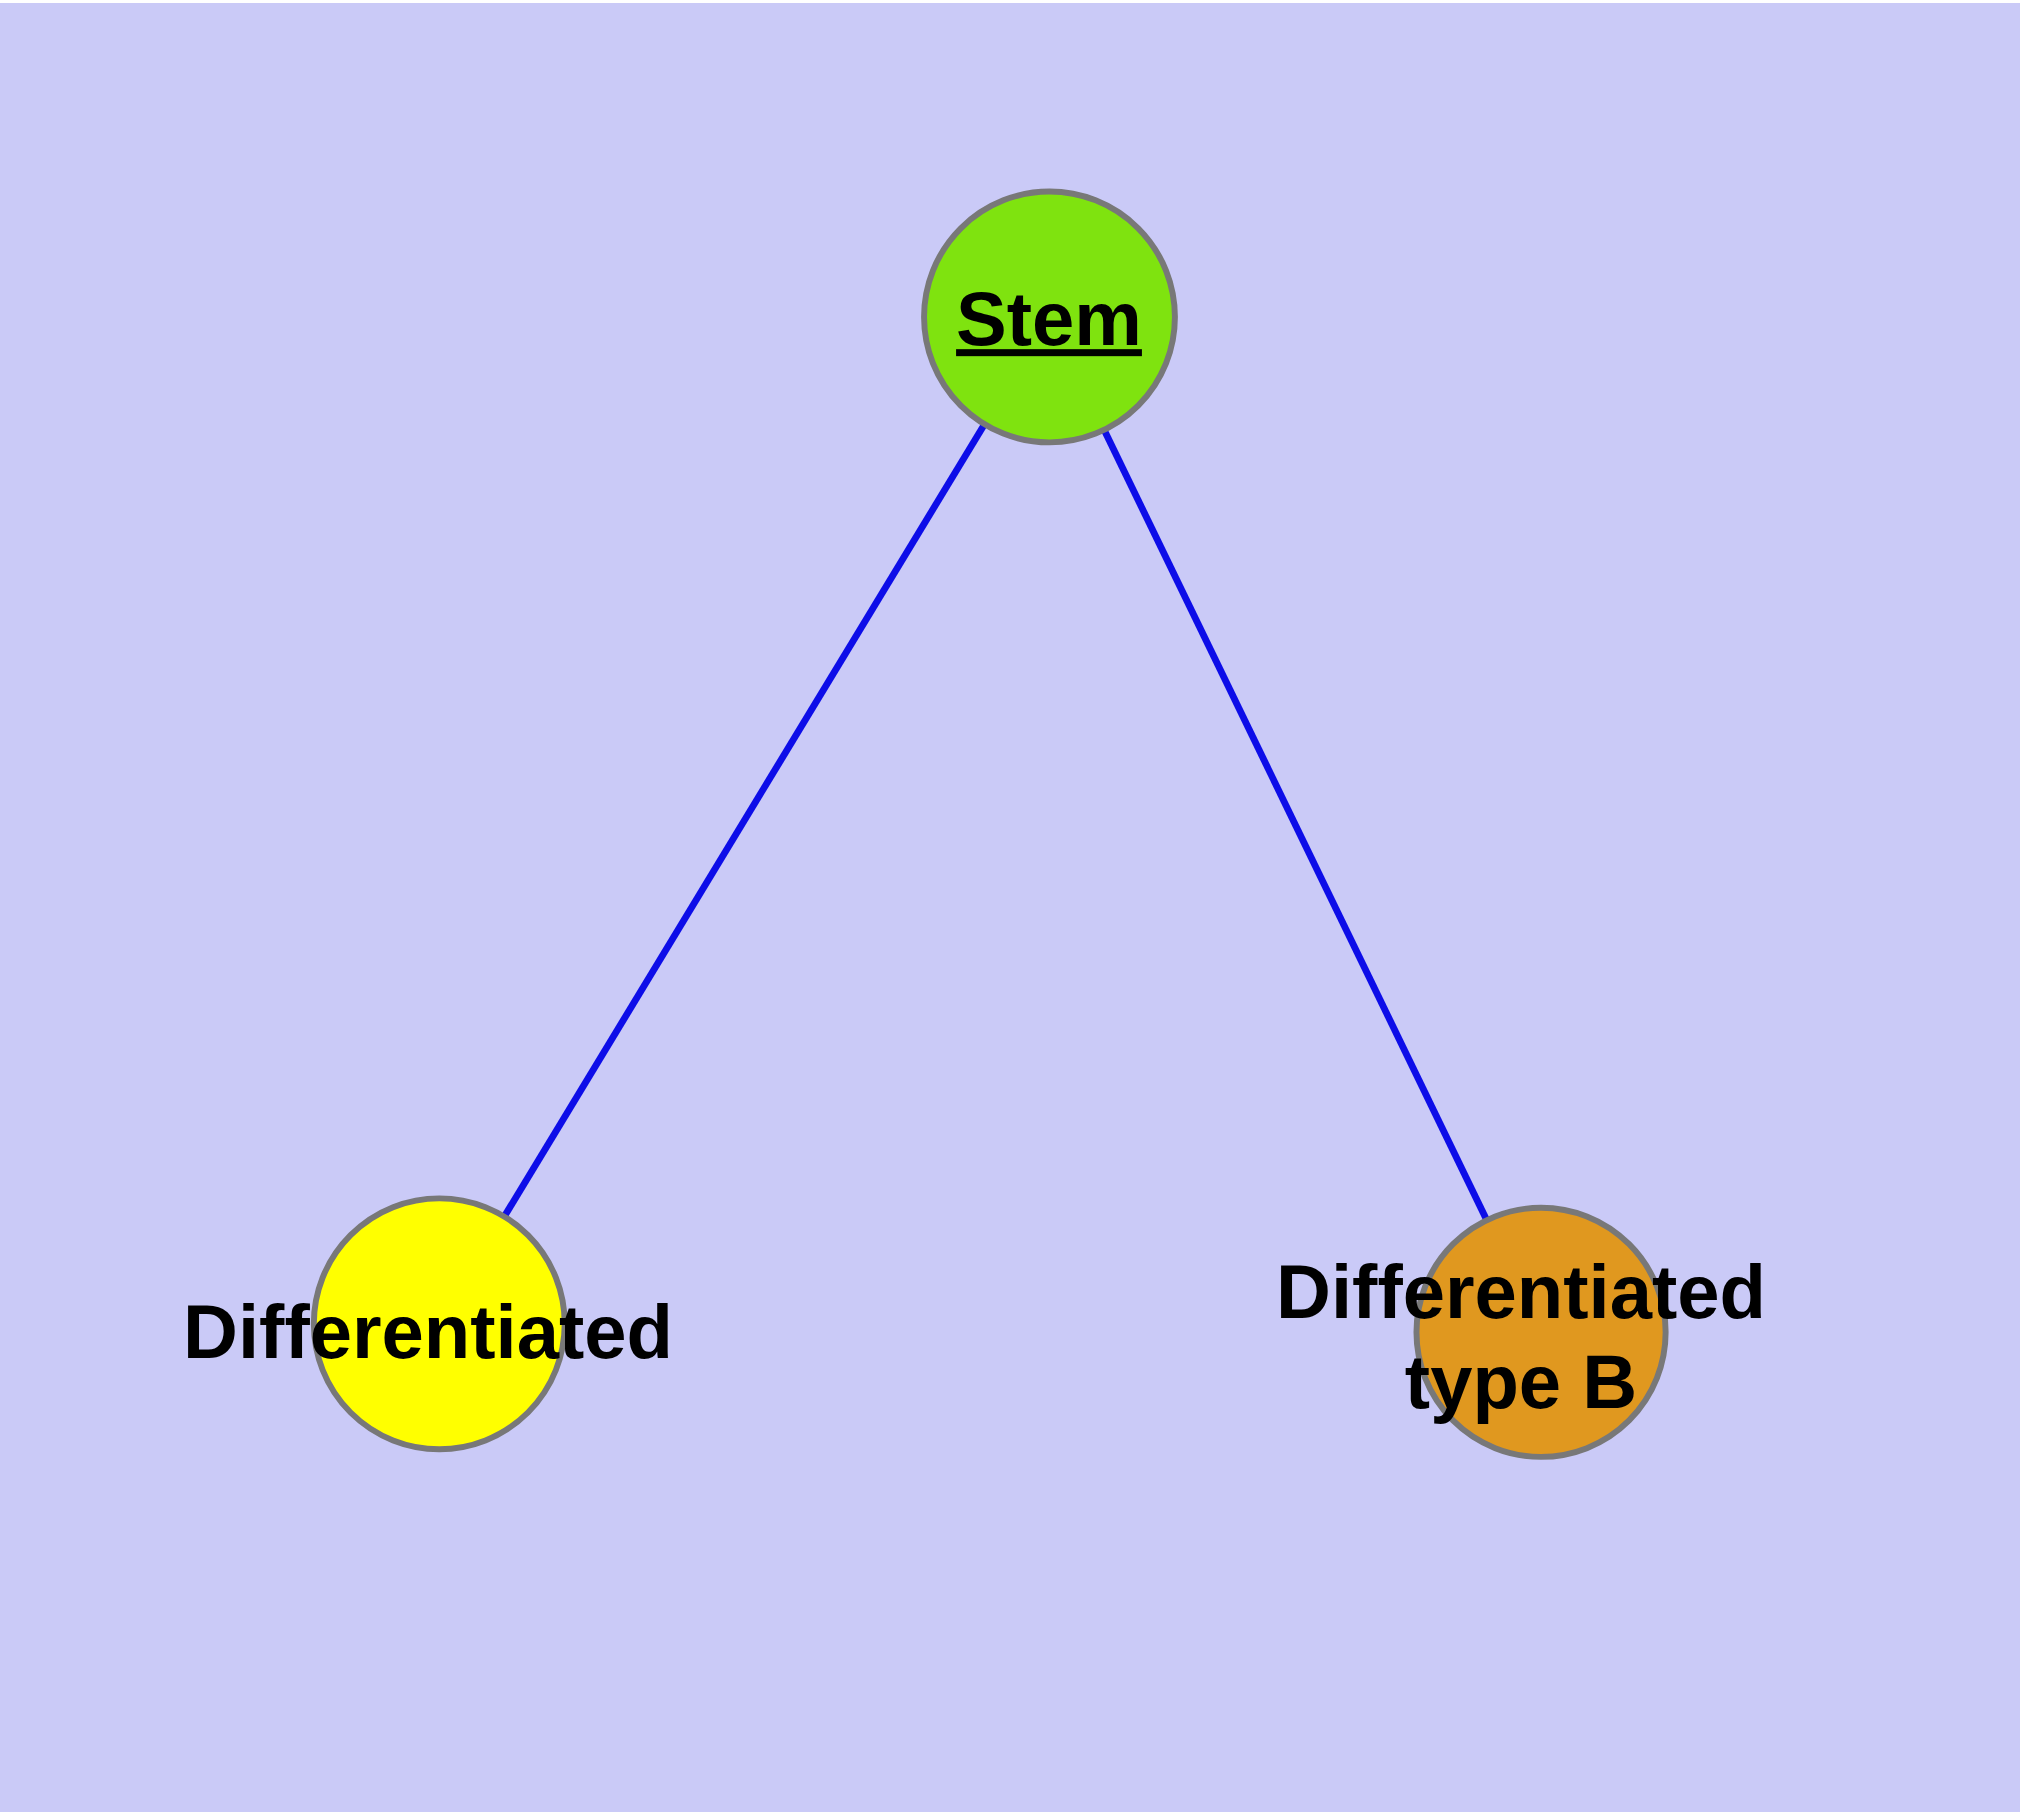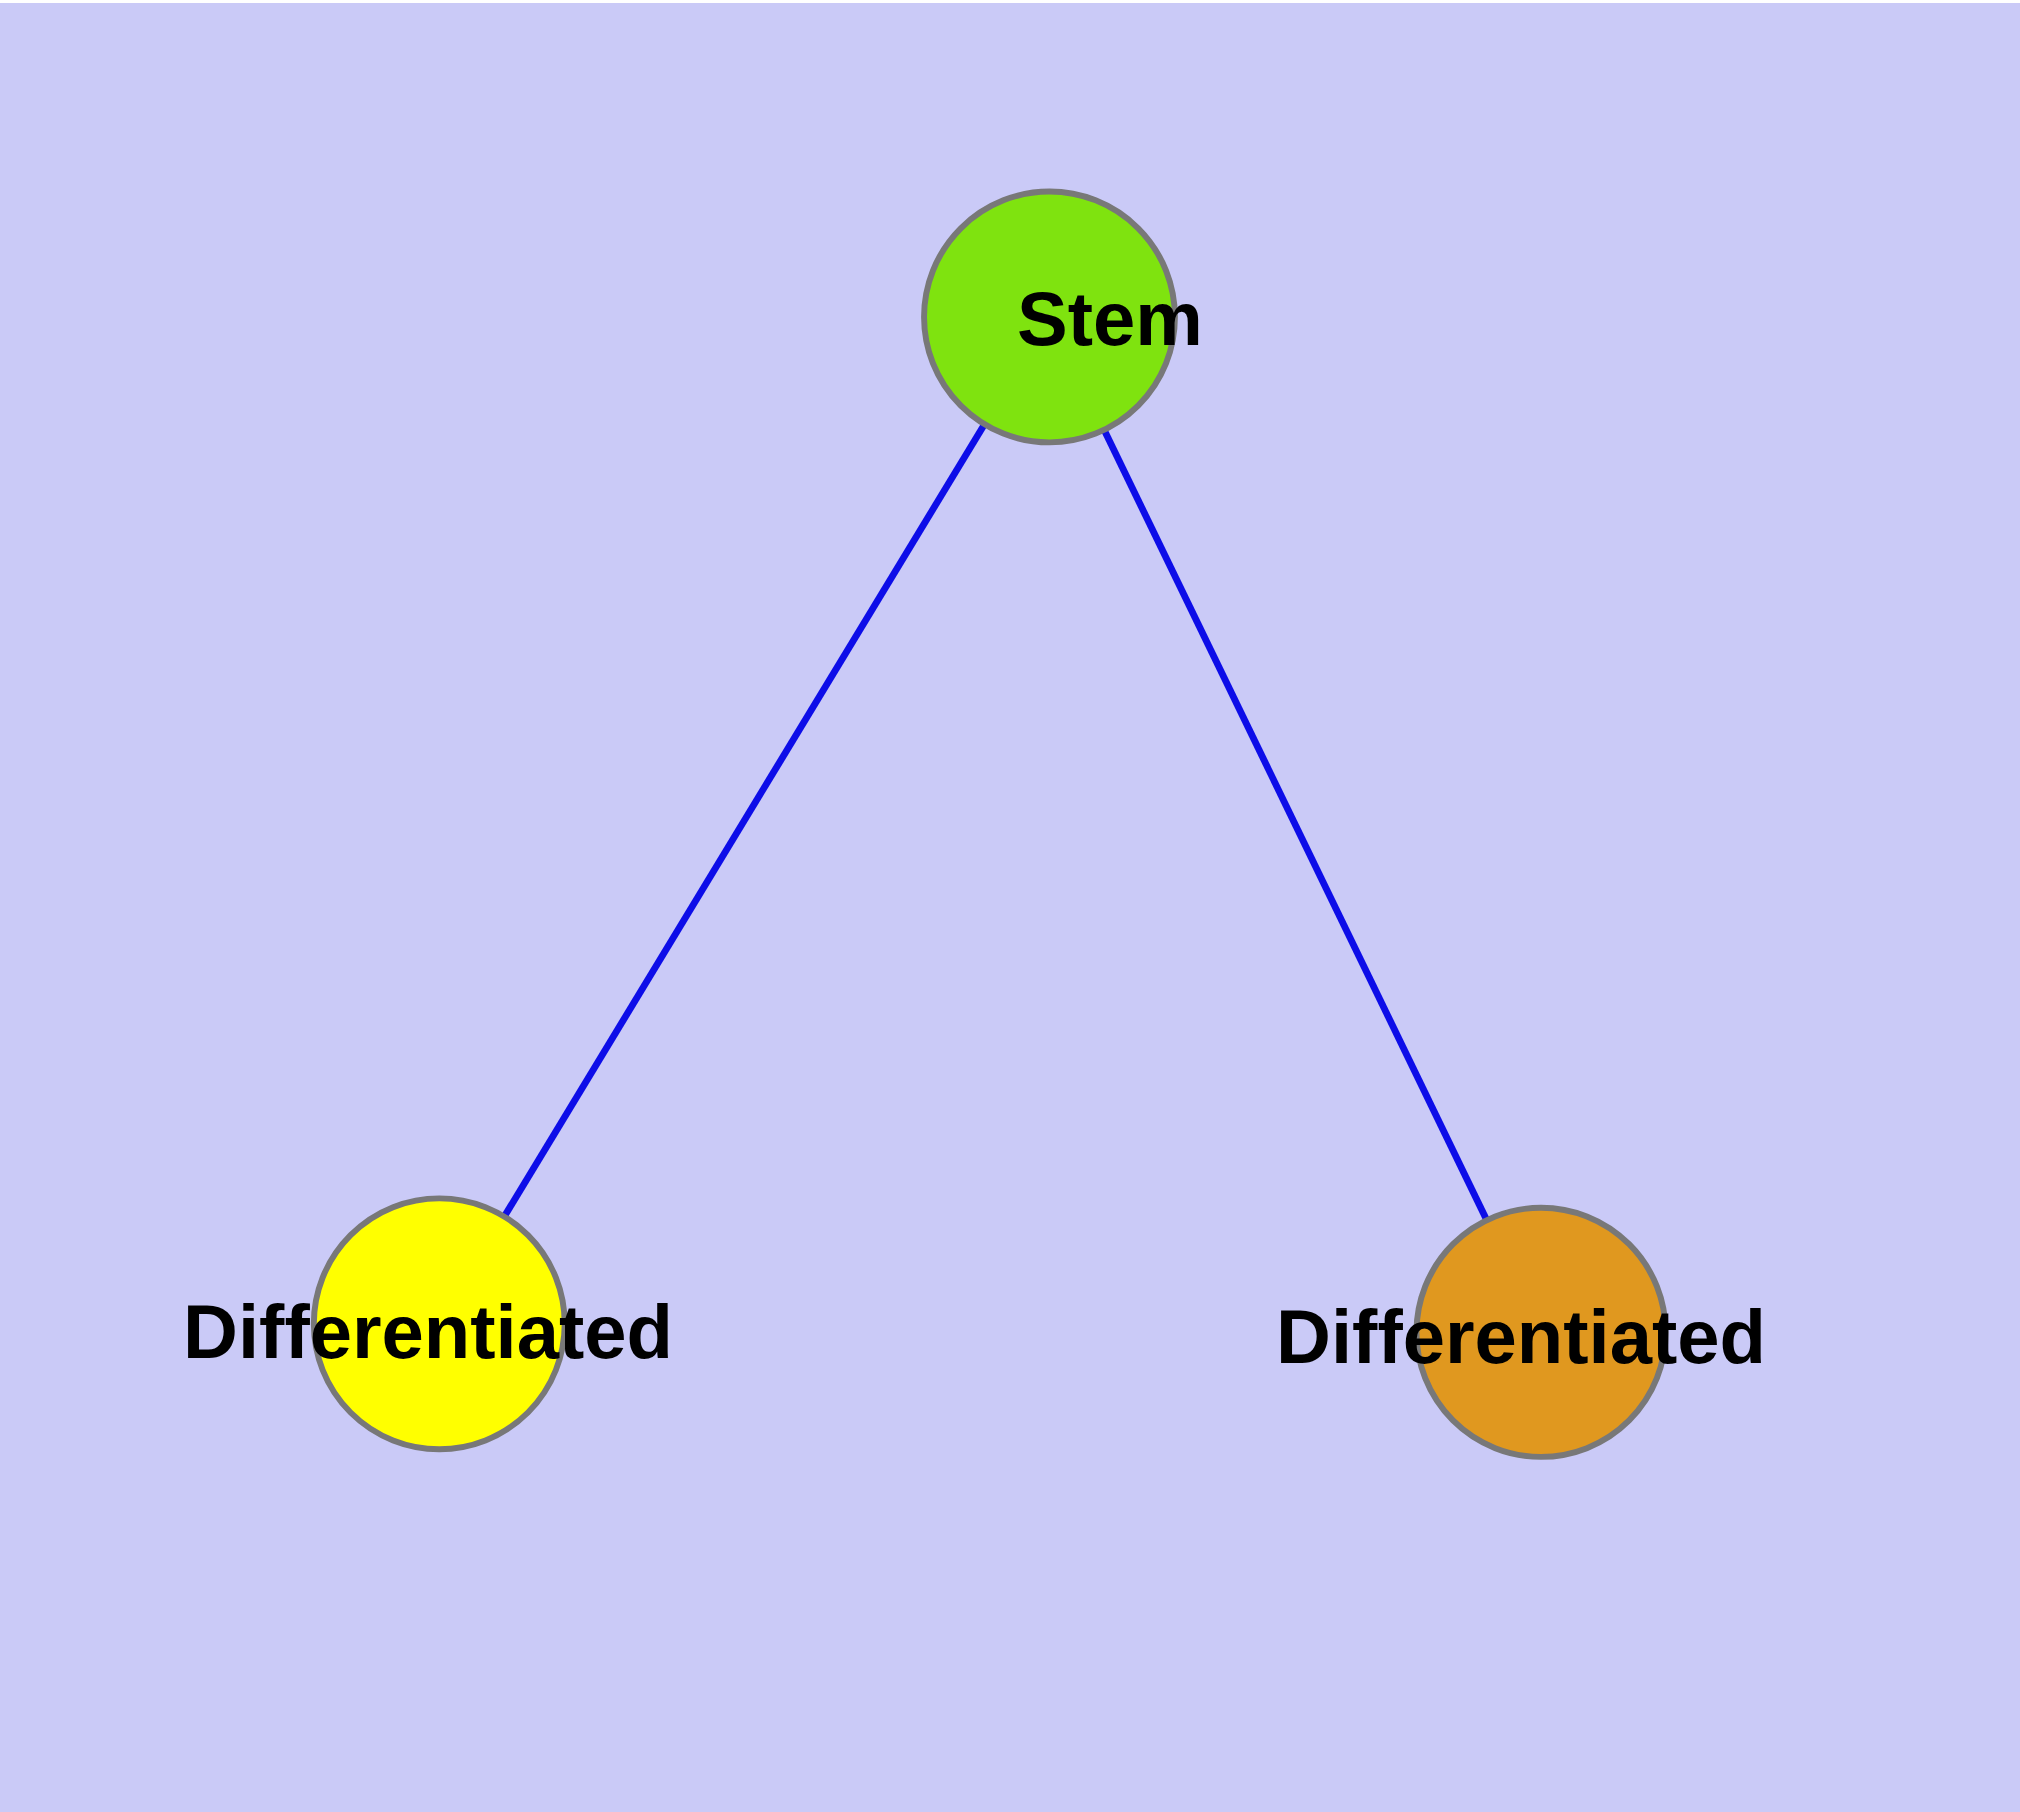--- a/index.html
+++ b/index.html
@@ -48,26 +48,27 @@
   <svg class="graph" width="2021" height="1812" viewBox="0 0 2384 2138">
 
     <line x1="1238" y1="374" x2="518" y2="1562" stroke-width="8" stroke="#0d0de8"></line>
     <line x1="1238" y1="374" x2="1818" y2="1572" stroke-width="8" stroke="#0d0de8"></line>
 
     <circle cx="1238" cy="374" r="148" stroke-width="7" fill="#7fe30f" stroke="#787878"></circle>
     <circle cx="518" cy="1562" r="148" stroke-width="7" fill="#ffff00" stroke="#787878"></circle>
     <circle cx="1818" cy="1572" r="147" stroke-width="7" fill="#e0981f" stroke="#787878"></circle>
   </svg>
 
-  <div class="node-label" style="left:1110px; top:319px;">
+  <div class="node-label" style="left:1049px; top:319px;text-decoration:underline;">
     <div>Stem</div>
   </div>
 
   <div class="node-label" style="left:428px; top:1332px;">
     <div>Differentiated</div>
   </div>
 
   <div class="node-label" style="left:1521px; top:1337px;">
     <div>Differentiated</div>
+    <div>type B</div>
   </div>
 
 </div>
 
 
 </body></html>

